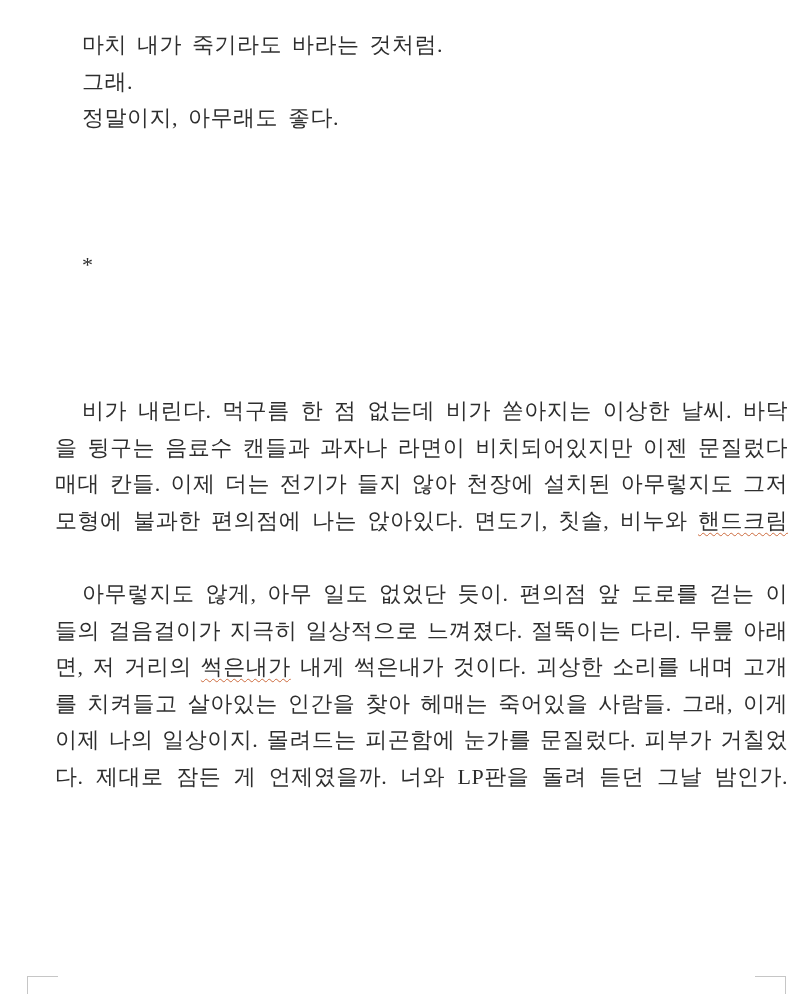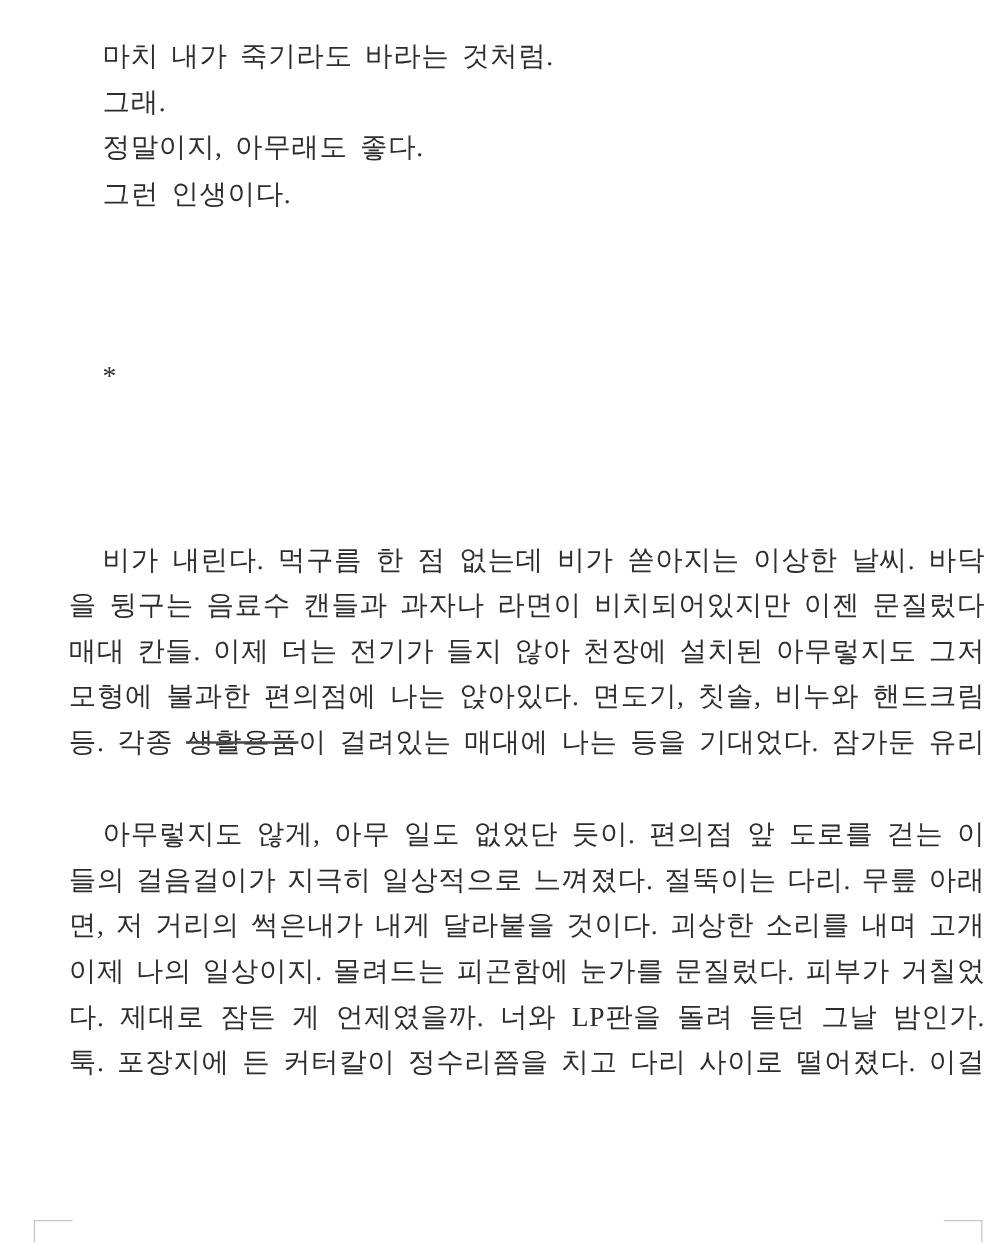--- a/index.html
+++ b/index.html
@@ -29,20 +29,21 @@
   }
   .line.indent { text-indent: 27px; }
   .line.jl {
     text-align: justify;
     text-align-last: justify;
     word-spacing: 1px;
   }
   .sp1 { height: 36.6px; }
   .sp3 { height: 109.8px; }
   .seg-spell {
+    text-decoration: underline;
     text-decoration-style: wavy;
     text-decoration-color: #cc6b3e;
     text-decoration-thickness: 1px;
     text-underline-offset: 4px;
   }
   .seg-strike {
     text-decoration: line-through;
     text-decoration-color: #474747;
     text-decoration-thickness: 2px;
   }
@@ -66,39 +67,37 @@
 </style>
 </head>
 <body>
 
 <div class="page" style="color: rgb(46, 46, 46); background: rgb(255, 255, 255);">
   <div class="textblock">
     <div>
         <div class="line indent">마치 내가 죽기라도 바라는 것처럼.</div>
         <div class="line indent">그래.</div>
         <div class="line indent">정말이지, 아무래도 좋다.</div>
-        <div class="line indent">그런 인생이다.</div>
       </div>
     <div class="sp3"></div>
     <div class="line indent">*</div>
     <div class="sp3"></div>
     <div>
         <div>
           <div class="line indent jl"><span>비가 내린다. 먹구름 한 점 없는데 비가 쏟아지는 이상한 날씨. 바닥</span></div>
           <div class="line jl"><span>을 뒹구는 음료수 캔들과 과자나 라면이 비치되어있지만 이젠 문질렀다</span></div>
           <div class="line jl"><span>매대 칸들. 이제 더는 전기가 들지 않아 천장에 설치된 아무렇지도 그저</span></div>
           <div class="line jl"><span>모형에 불과한 편의점에 나는 앉아있다. 면도기, 칫솔, 비누와 </span><span class="seg-spell">핸드크림</span></div>
-          <div class="line jl"><span>등. 각종 </span><span class="seg-strike">생활용품</span><span>이 걸려있는 매대에 나는 등을 기대었다. 잠가둔 유리</span></div>
         </div>
         <div class="sp1"></div>
         <div>
           <div class="line indent jl"><span>아무렇지도 않게, 아무 일도 없었단 듯이. 편의점 앞 도로를 걷는 이</span></div>
           <div class="line jl"><span>들의 걸음걸이가 지극히 일상적으로 느껴졌다. 절뚝이는 다리. 무릎 아래</span></div>
-          <div class="line jl"><span>면, 저 거리의 </span><span class="seg-spell">썩은내가</span><span> 내게 달라붙을 것이다. 괴상한 소리를 내며 고개</span></div>
+          <div class="line jl"><span>면, 저 거리의 </span><span class="seg-spell">썩은내가</span><span> 내게 썩은내가 것이다. 괴상한 소리를 내며 고개</span></div>
+          <div class="line jl"><span>를 치켜들고 살아있는 인간을 찾아 헤매는 죽어있을 사람들. 그래, 이게</span></div>
           <div class="line jl"><span>이제 나의 일상이지. 몰려드는 피곤함에 눈가를 문질렀다. 피부가 거칠었</span></div>
           <div class="line jl"><span>다. 제대로 잠든 게 언제였을까. 너와 LP판을 돌려 듣던 그날 밤인가.</span></div>
-          <div class="line jl"><span>툭. 포장지에 든 커터칼이 정수리쯤을 치고 다리 사이로 떨어졌다. 이걸</span></div>
         </div>
       </div>
   </div>
   <div class="corner corner-left"></div>
   <div class="corner corner-right"></div>
 </div>
 
 </body></html>

